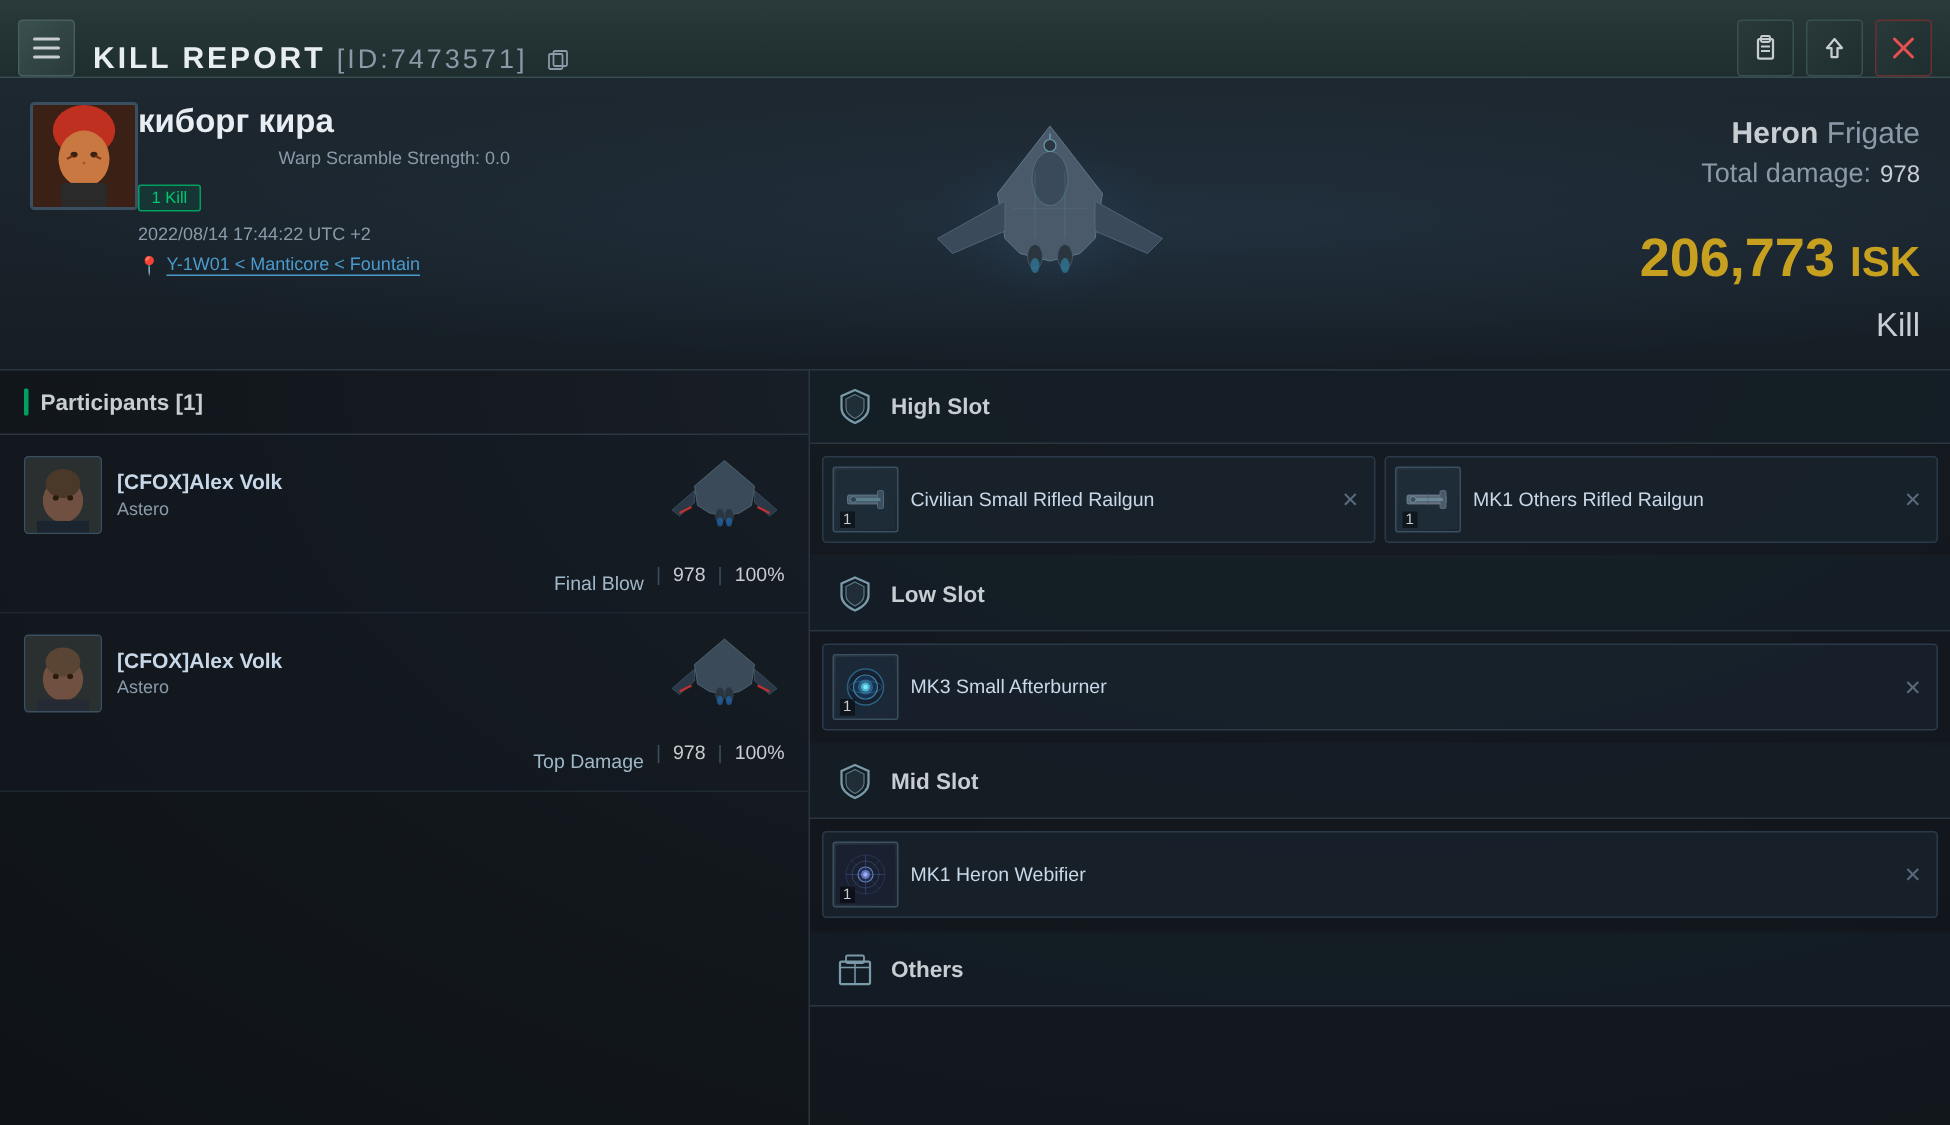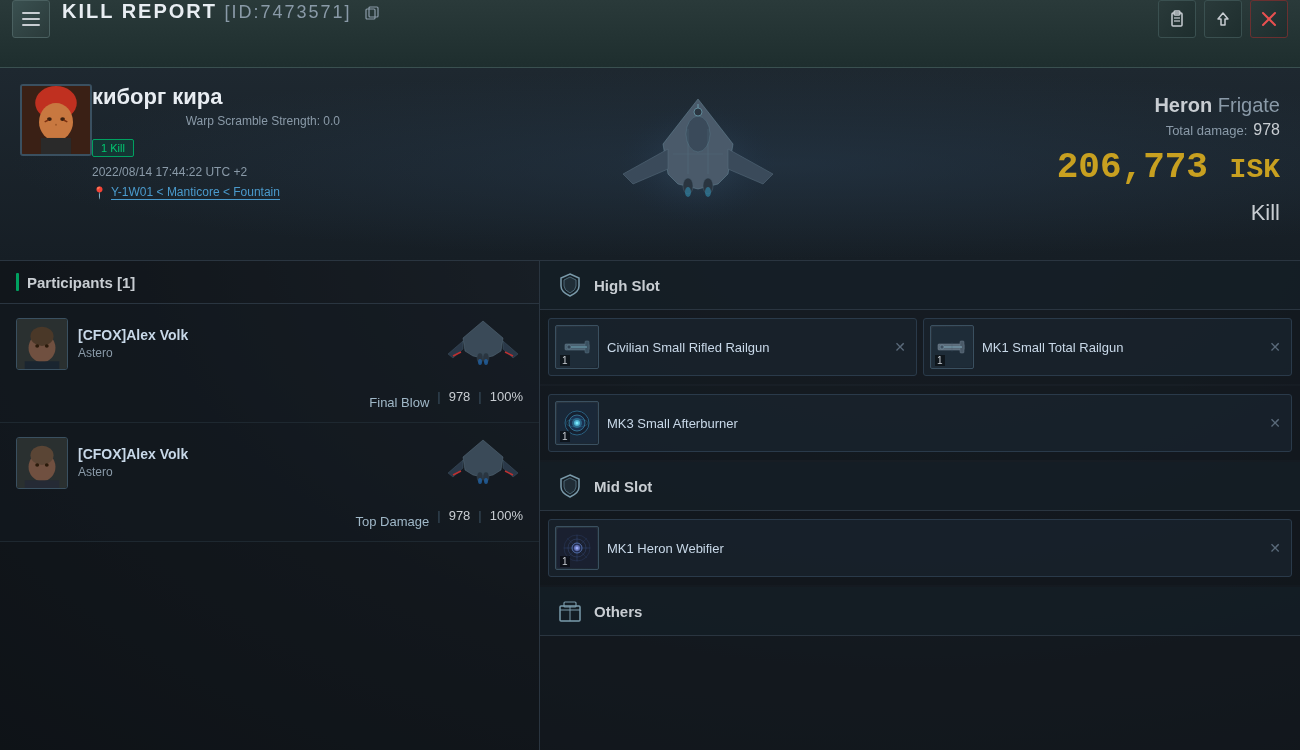--- a/index.html
+++ b/index.html
@@ -16,24 +16,24 @@
     .app-container {
       width: 1300px;
       height: 750px;
       background: radial-gradient(ellipse at 70% 30%, #2a3540 0%, #151b20 60%, #0d1215 100%);
       position: relative;
     }
 
     
     .top-bar {
       display: flex;
-      align-items: flex-start;
+      align-items: flex-end;
       background: linear-gradient(180deg, #2a3a3a 0%, #1e2e2e 100%);
       border-bottom: 1px solid #3a5050;
-      height: 68px;
+      height: 52px;
       padding: 0 12px;
       position: relative;
       z-index: 10;
     }
 
     .hamburger-btn {
       width: 38px;
       height: 38px;
       background: linear-gradient(135deg, #3a5050 0%, #2a3a3a 100%);
       border: 1px solid #4a6060;
@@ -204,32 +204,31 @@
       font-size: 20px;
       color: #c8cdd2;
       margin-bottom: 4px;
     }
 
     .ship-type {
       color: #8a9aa8;
     }
 
     .total-damage-label {
-      font-size: 13px;
+      font-size: 18px;
       color: #8a9aa8;
-      margin-bottom: 4px;
+      margin-bottom: 20px;
     }
 
     .isk-value {
       font-size: 36px;
       font-weight: 700;
       color: #c8a020;
       line-height: 1;
       margin-bottom: 2px;
-      font-family: Liberation Mono, monospace;
     }
 
     .isk-label {
       color: #c8a020;
       font-size: 28px;
       font-weight: 700;
     }
 
     .kill-type-label {
       font-size: 22px;
@@ -731,28 +730,37 @@
                 <rect width="40" height="40" rx="2" fill="#1e2c38"></rect>
                 <rect x="6" y="17" width="26" height="6" rx="1" fill="#5a6a78" stroke="#7a8a98" stroke-width="0.5"></rect>
                 <rect x="28" y="14" width="4" height="12" rx="1" fill="#4a5a68" stroke="#6a7a88" stroke-width="0.5"></rect>
                 <rect x="8" y="19" width="22" height="2" rx="0.5" fill="#6a8898"></rect>
                 <circle cx="10" cy="20" r="2" fill="#405060" stroke="#7a9aaa" stroke-width="0.5"></circle>
                 <line x1="20" y1="15" x2="20" y2="25" stroke="#3a5060" stroke-width="0.5" opacity="0.5"></line>
               </svg>
               <span class="slot-item-qty">1</span>
             </div>
             <div class="slot-item-text">
-              <span class="slot-item-name">MK1 Small Total Railgun</span>
+              <span class="slot-item-name">MK1 Others Rifled Railgun</span>
             </div>
             <span class="slot-item-x">✕</span>
           </div>
         </div>
       </div>
 
       <div class="slot-section">
+        <div class="slot-header">
+          <div class="slot-icon">
+            <svg width="26" height="26" viewBox="0 0 26 26">
+              <path d="M13 2 L22 6 L22 14 Q22 20 13 24 Q4 20 4 14 L4 6 Z" fill="none" stroke="#7a9aaa" stroke-width="1.5"></path>
+              <path d="M13 5 L19 8 L19 14 Q19 18 13 21 Q7 18 7 14 L7 8 Z" fill="rgba(100,140,160,0.15)" stroke="#5a7a8a" stroke-width="0.8"></path>
+            </svg>
+          </div>
+          <span class="slot-title">Low Slot</span>
+        </div>
         <div class="slot-items">
           <div class="slot-item">
             <div class="slot-item-icon">
               <svg width="40" height="40" viewBox="0 0 40 40">
                 <rect width="40" height="40" rx="2" fill="#1a2838"></rect>
                 <circle cx="20" cy="20" r="12" fill="#162030" stroke="#2a6080" stroke-width="1"></circle>
                 <circle cx="20" cy="20" r="8" fill="#1a3050" stroke="#3a80a0" stroke-width="0.8"></circle>
 
                 <circle cx="20" cy="20" r="5" fill="#40b0d0" opacity="0.4"></circle>
                 <circle cx="20" cy="20" r="3" fill="#60d0f0" opacity="0.7"></circle>

